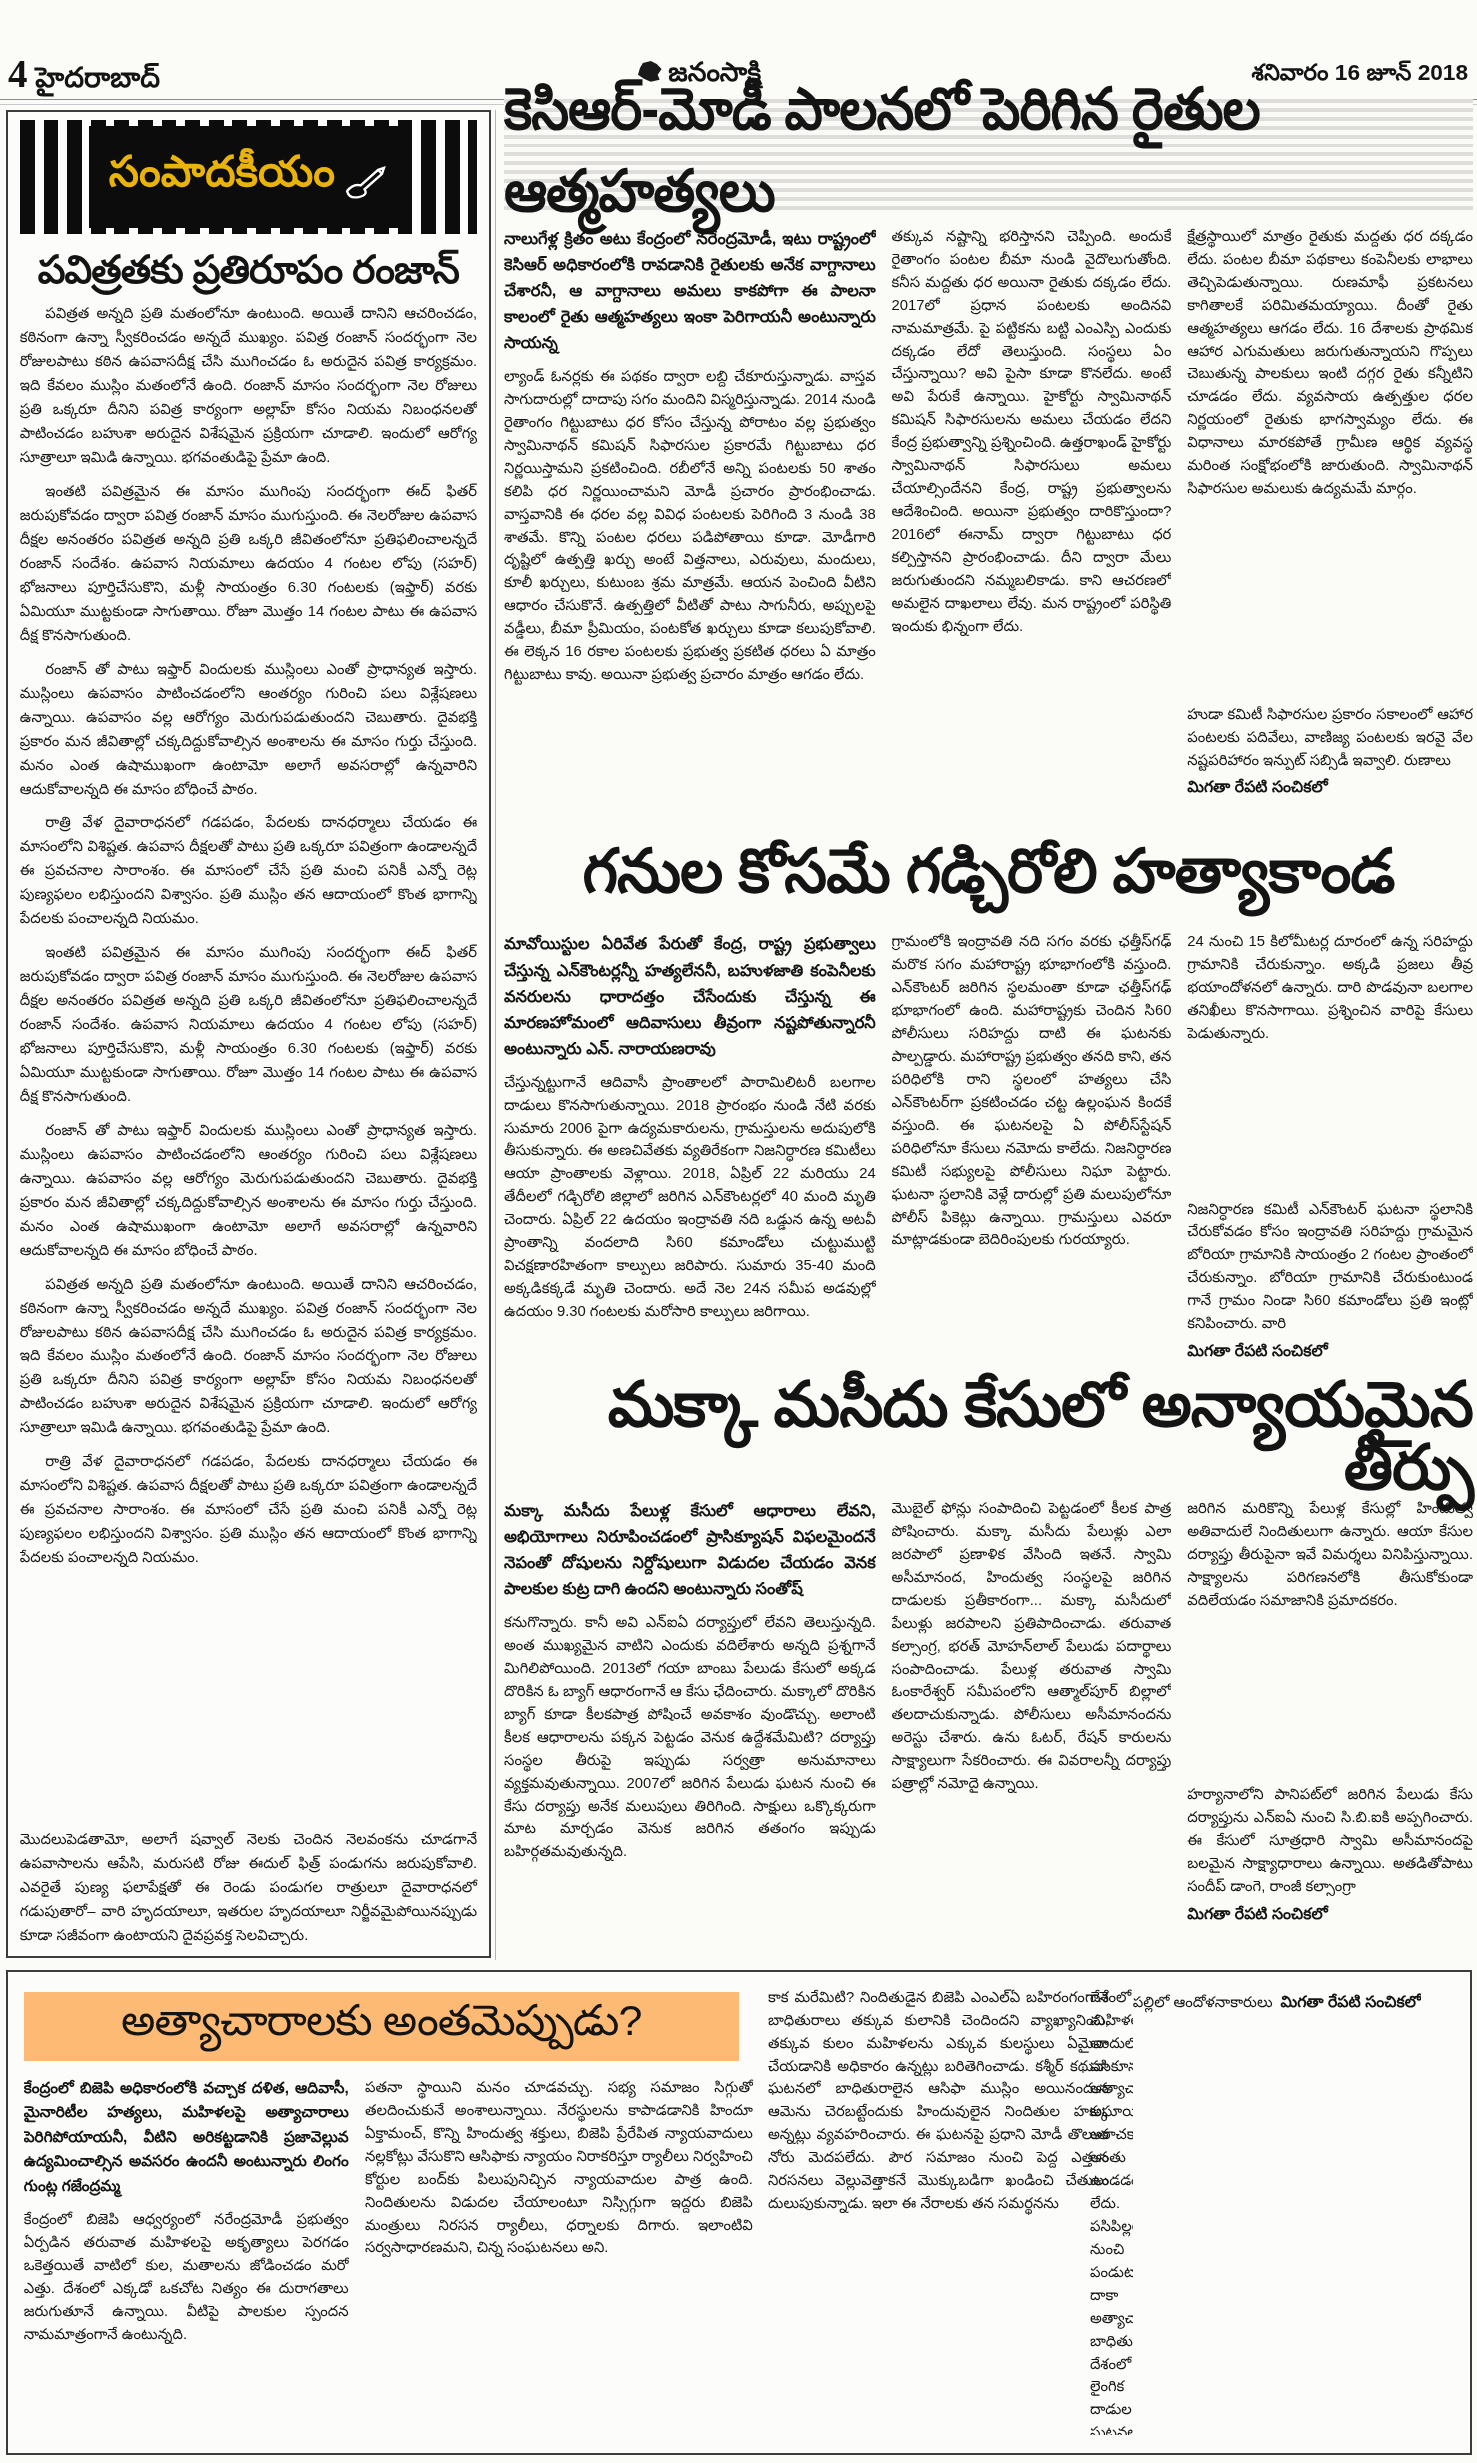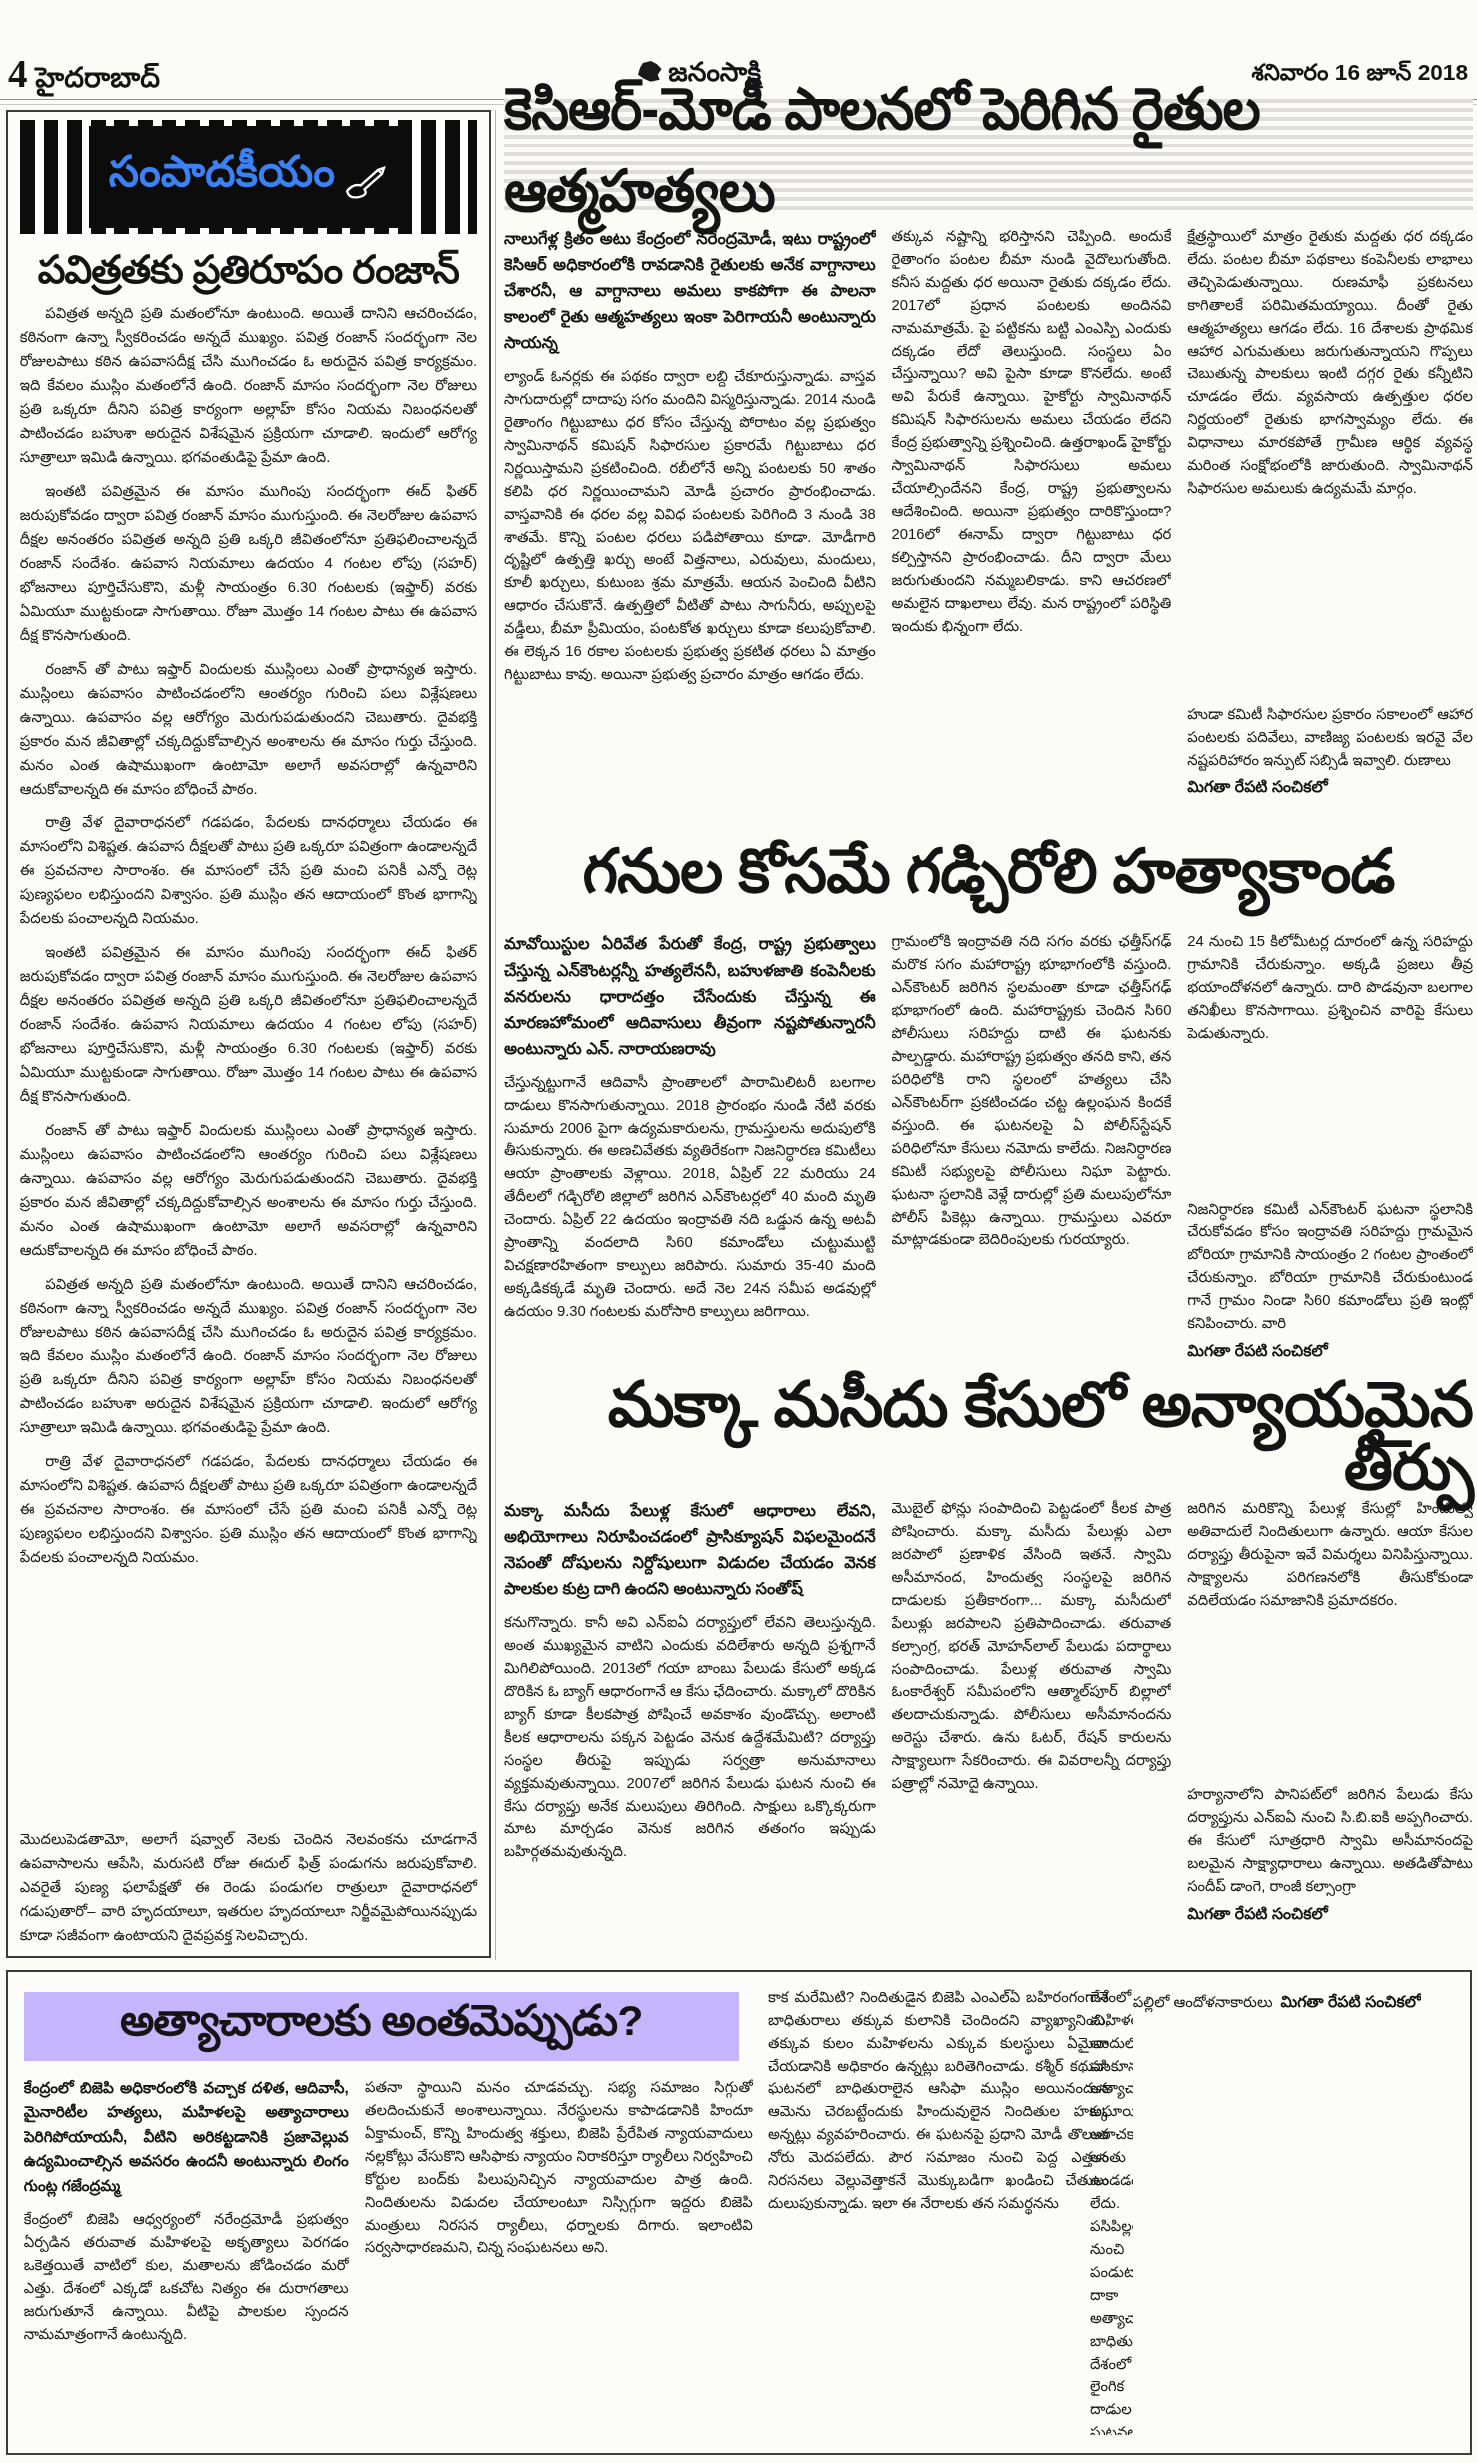--- a/index.html
+++ b/index.html
@@ -17,21 +17,21 @@
   .hdr-left{position:absolute;left:7.9px;top:0;display:flex;align-items:baseline;gap:7.9px;}
   .pageno{font-size:39px;font-weight:bold;font-family:"Liberation Serif","DejaVu Serif",serif;}
   .city{font-size:28px;font-weight:bold;}
   .hdr-center{position:absolute;left:0;top:5.9px;width:1318px;text-align:center;font-size:26.6px;font-weight:bold;padding-left:40px;}
   .hdr-center .emb{display:inline-block;vertical-align:middle;margin-right:5.9px;}
   .hdr-right{position:absolute;right:9.9px;top:7.9px;font-size:22.7px;font-weight:bold;}
   .hdr-rule{position:absolute;left:0;top:99px;width:1478px;height:3.9px;border-top:1px solid #8b8b8b;border-bottom:1px solid #c9c9c9;}
   
   .edit-box{position:absolute;left:5.9px;top:110px;width:485px;height:1848px;border:2px solid #3c3c3c;background:#fcfcfa;box-sizing:border-box;padding:7.9px 11.8px;display:flex;flex-direction:column;}
   .edit-banner{height:114px;background:repeating-linear-gradient(90deg,#0c0c0c 0 14.8px,#fdfdfd 14.8px 23.6px);position:relative;flex:none;}
-  .edit-banner-core{position:absolute;left:69px;top:5.9px;right:69px;bottom:5.9px;background:#0c0c0c;color:#3b82f6;display:flex;align-items:center;justify-content:center;gap:9.9px;font-size:43px;font-weight:bold;}
+  .edit-banner-core{position:absolute;left:69px;top:5.9px;right:69px;bottom:5.9px;background:#0c0c0c;color:#eab308;display:flex;align-items:center;justify-content:center;gap:9.9px;font-size:43px;font-weight:bold;}
   .pen{width:43px;height:33px;flex:none;}
   .edit-headline{font-size:39px;font-weight:bold;text-align:center;line-height:1.15;margin:13.8px 0 9.9px 0;flex:none;letter-spacing:-1px;}
   .edit-body{flex:1;overflow:hidden;font-size:14.8px;line-height:1.62;text-align:justify;}
   .edit-body p{margin:0 0 9.9px 0;text-indent:25.6px;}
   .edit-closing{flex:none;font-size:14.8px;line-height:1.62;text-align:justify;margin-top:5.9px;}
   
   .vrule{position:absolute;left:495px;top:110px;width:1px;height:1850px;background:#b5b5b5;}
   .main{position:absolute;left:504px;top:99px;width:969px;}
   .art1-banner{height:116px;background:repeating-linear-gradient(180deg,#dedddb 0 3.9px,#fafaf7 3.9px 8.9px);display:flex;align-items:center;justify-content:center;}
   .art1-banner .h{font-size:54px;font-weight:bold;letter-spacing:-1px;transform:scaleY(1.08);}
@@ -40,21 +40,21 @@
   .col{text-align:justify;font-size:14.8px;line-height:1.55;overflow:hidden;}
   .lede{font-weight:bold;font-size:16.3px;line-height:1.6;margin-bottom:9.9px;}
   .c1{width:372px;}
   .c2{width:280px;}
   .c3{width:286px;display:flex;flex-direction:column;}
   .c3 .fill{flex:1;overflow:hidden;}
   .endline{flex:none;margin-top:17px;}
   .credit{flex:none;text-align:left;font-weight:bold;font-size:15.8px;margin-top:3.9px;}
   
   .bottom-box{position:absolute;left:5.9px;top:1970px;width:1466px;height:485px;border:2px solid #3c3c3c;background:#fcfcfa;box-sizing:border-box;}
-  .b-headline{position:absolute;left:15.8px;top:19.7px;width:715px;height:69px;background:#c4b5fd;display:flex;align-items:center;justify-content:center;font-size:43px;font-weight:bold;letter-spacing:-1px;}
+  .b-headline{position:absolute;left:15.8px;top:19.7px;width:715px;height:69px;background:#fdba74;display:flex;align-items:center;justify-content:center;font-size:43px;font-weight:normal;letter-spacing:-1px;}
   .b-col{position:absolute;text-align:justify;font-size:14.8px;line-height:1.55;overflow:hidden;}
   .b1{left:15.8px;top:104px;width:325px;height:357px;}
   .b2{left:357px;top:104px;width:388px;height:357px;}
   .b3{left:760px;top:13.8px;width:341px;height:449px;}
   .b4{left:1082px;top:13.8px;width:331px;height:449px;display:flex;flex-direction:row;}
   .b4 .fill{flex:1;overflow:hidden;}
   .b-lede{font-weight:bold;font-size:15.3px;line-height:1.6;margin-bottom:9.9px;}
 </style>
 </head>
 <body>

